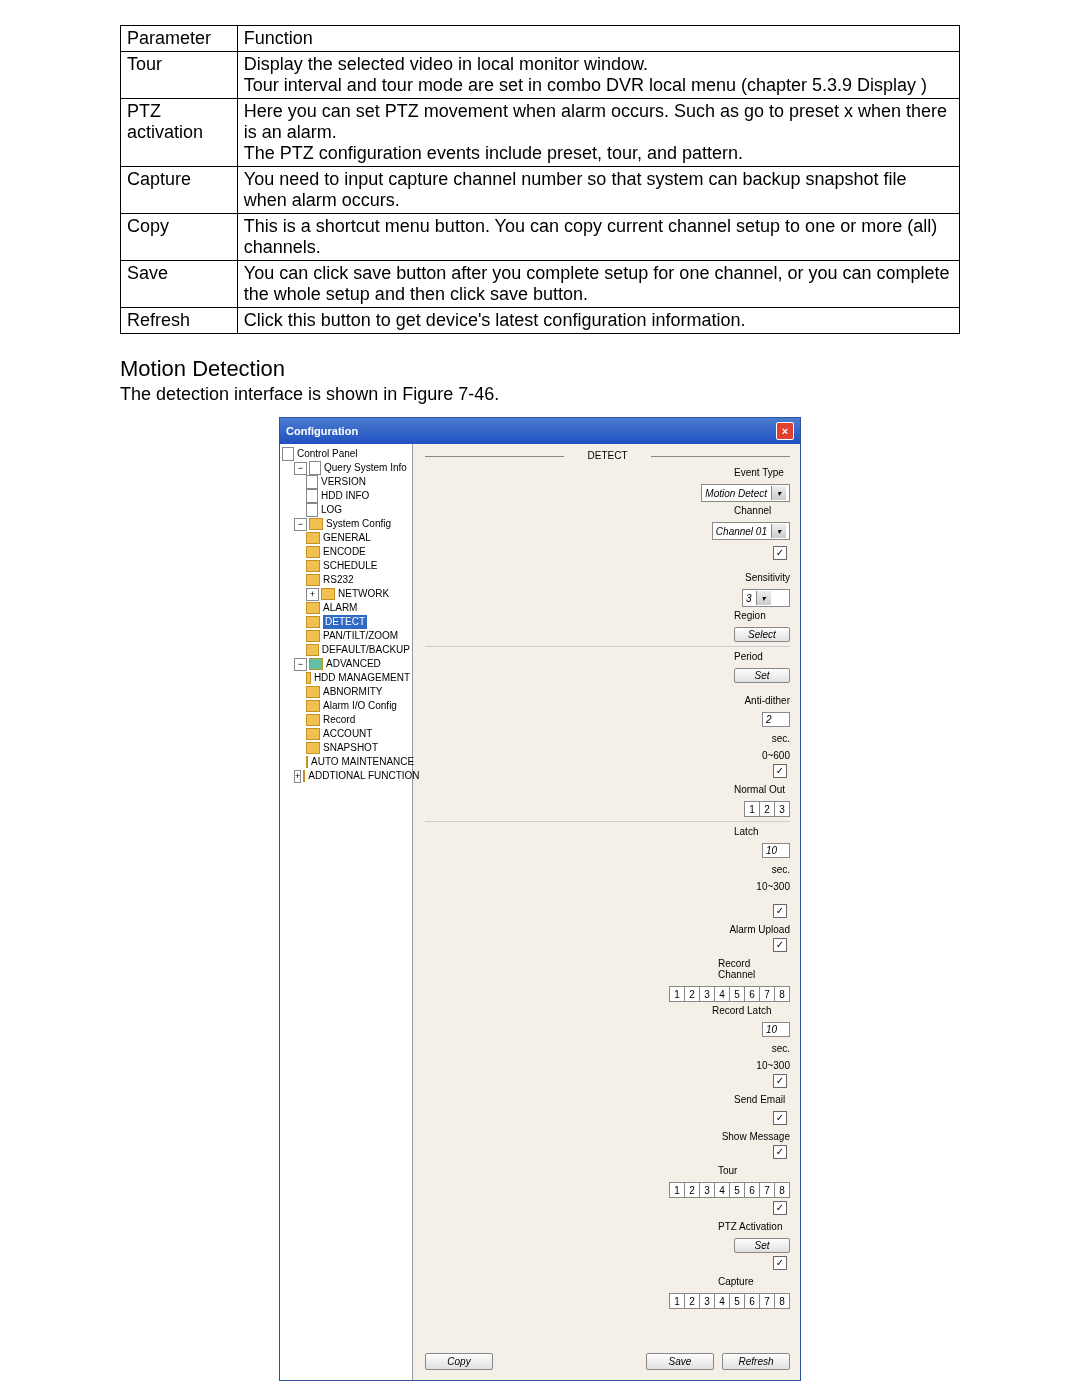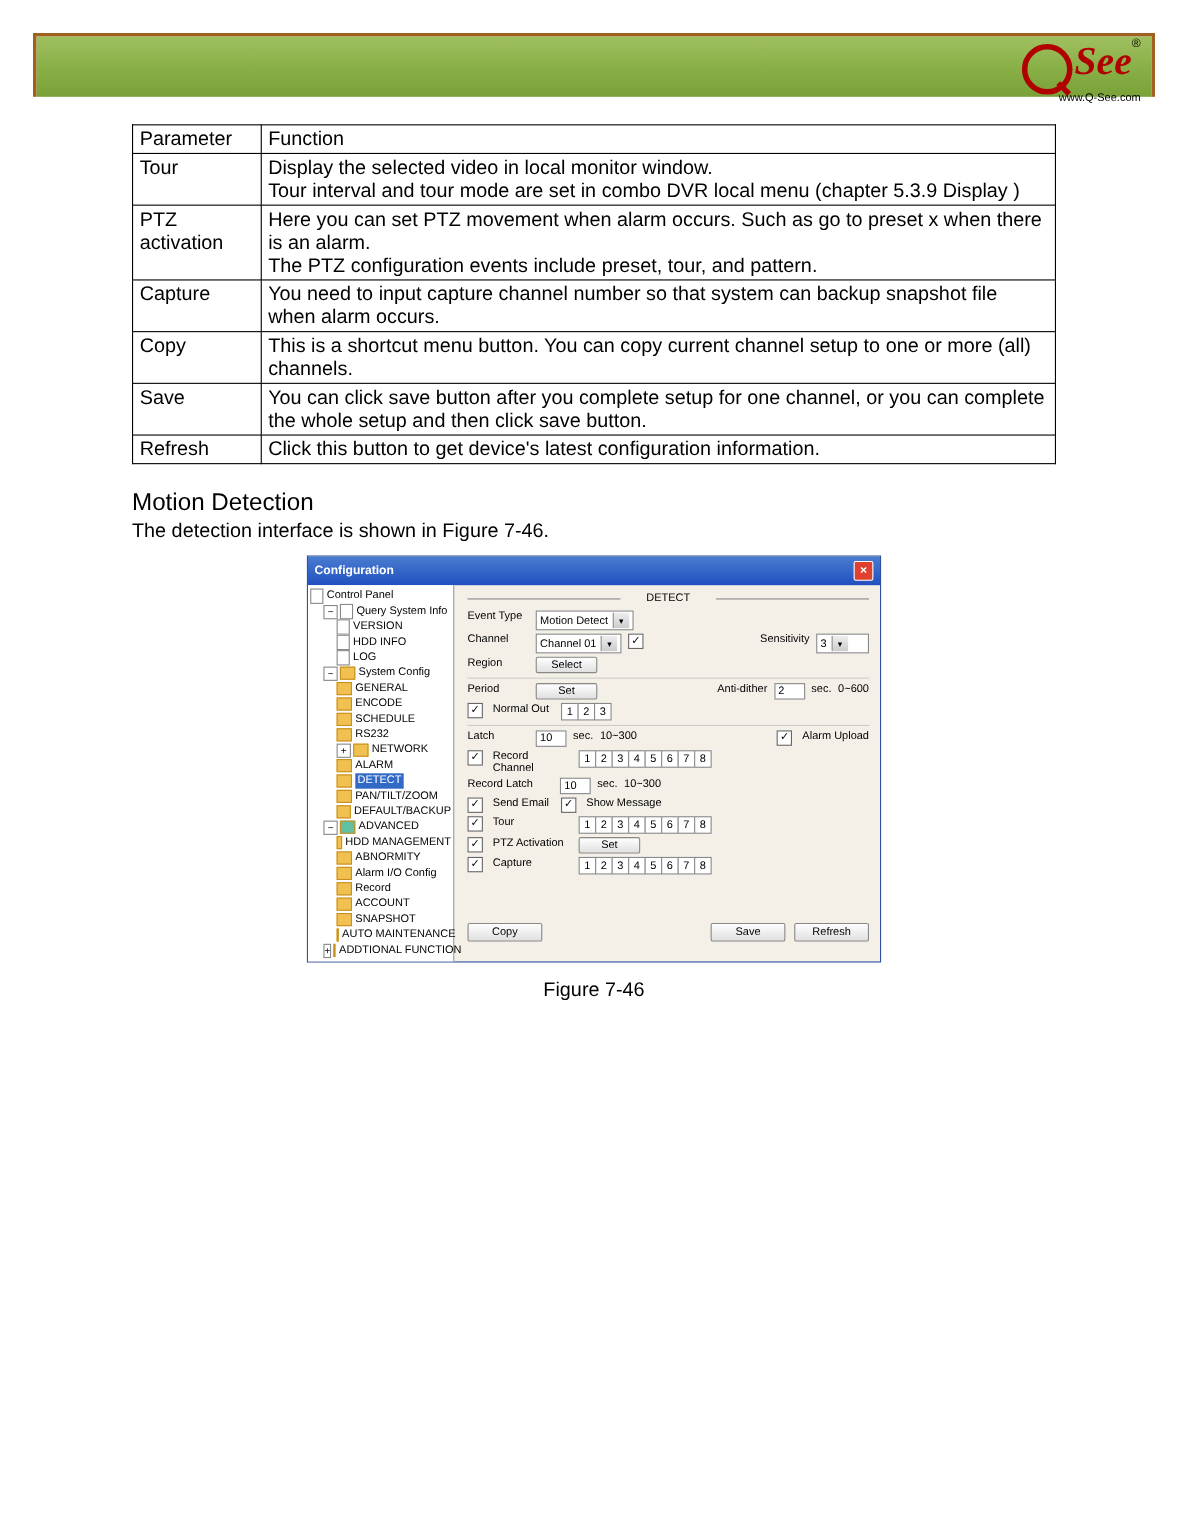--- a/index.html
+++ b/index.html
@@ -34,48 +34,42 @@
 .tree .folder-teal { background:#60c0a0;}
 .tree .doc { width:10px; height:12px; background:#fff; border:1px solid #888; display:inline-block; margin-right:3px;}
 .tree .ind1 { margin-left:12px;}
 .tree .ind2 { margin-left:24px;}
 .tree .sel { background:#316ac5; color:#fff; padding:0 2px;}
 
 .panel { flex:1; padding:6px 10px 10px 12px; }
 .section-title { text-align:center; font-size:10px; margin-bottom:6px; position:relative;}
 .section-title::before, .section-title::after { content:""; position:absolute; top:50%; width:38%; border-top:1px solid #888;}
 .section-title::before { left:0;} .section-title::after { right:0;}
-.row { display:flex; align-items:flex-start; margin:3px 0; gap:6px;}
+.row { display:flex; align-items:flex-end; margin:3px 0; gap:6px;flex-direction:column;}
 .lbl { width:56px; font-size:10px;}
 .lbl-wide { width:78px;}
 .cb { width:12px; height:12px; border:1px solid #666; display:inline-flex; align-items:center; justify-content:center; font-size:9px; margin-right:3px; background:#fff;}
 .cb.checked::after { content:"✓"; font-size:10px; line-height:10px;}
-.sel-box, .txt, .btn { font-size:10px; border:1px solid #888; background:#fff; padding:1px 3px;}
+.sel-box, .txt, .btn { font-size:10px; border:1px solid #888; background:#fff; padding:1px 3px;font-style:italic;}
 .sel-box { display:inline-flex; align-items:center;}
 .sel-box .arr { width:14px; height:14px; background:linear-gradient(#eee,#ccc); border-left:1px solid #888; margin-left:4px; display:flex; align-items:center; justify-content:center; font-size:8px;}
 .btn { background:linear-gradient(#fefefe,#e0e0e0); border:1px solid #888; border-radius:2px; padding:2px 10px; min-width:38px; text-align:center;}
 .btn-sm { padding:1px 8px;}
 .num-grid { display:inline-flex;}
 .num-grid span { border:1px solid #888; width:14px; height:14px; display:inline-flex; align-items:center; justify-content:center; margin-left:-1px; font-size:10px; background:#fff;}
 .num-grid span:first-child { margin-left:0;}
 .spacer { flex:1;}
 .bottom-btns { display:flex; justify-content:space-between; margin-top:40px; padding-top:4px;}
 .bottom-btns .btn { min-width:50px; padding:2px 8px;}
 .right-btns { display:flex; gap:8px;}
 </style>
 </head>
 <body>
 
 <div class="page">
-  <div class="topbar">
-    <div class="logo">
-      <div><span class="logo-q"></span><span class="logo-main">See</span><span style="font-size:11px;vertical-align:top;">®</span></div>
-      <div class="logo-sub">www.Q-See.com</div>
-    </div>
-  </div>
 
   <div class="content">
     <table class="param">
       <tbody>
           <tr>
             <td>Parameter</td>
             <td>Function</td>
           </tr>
       </tbody>
         <tbody id="param-rows">

